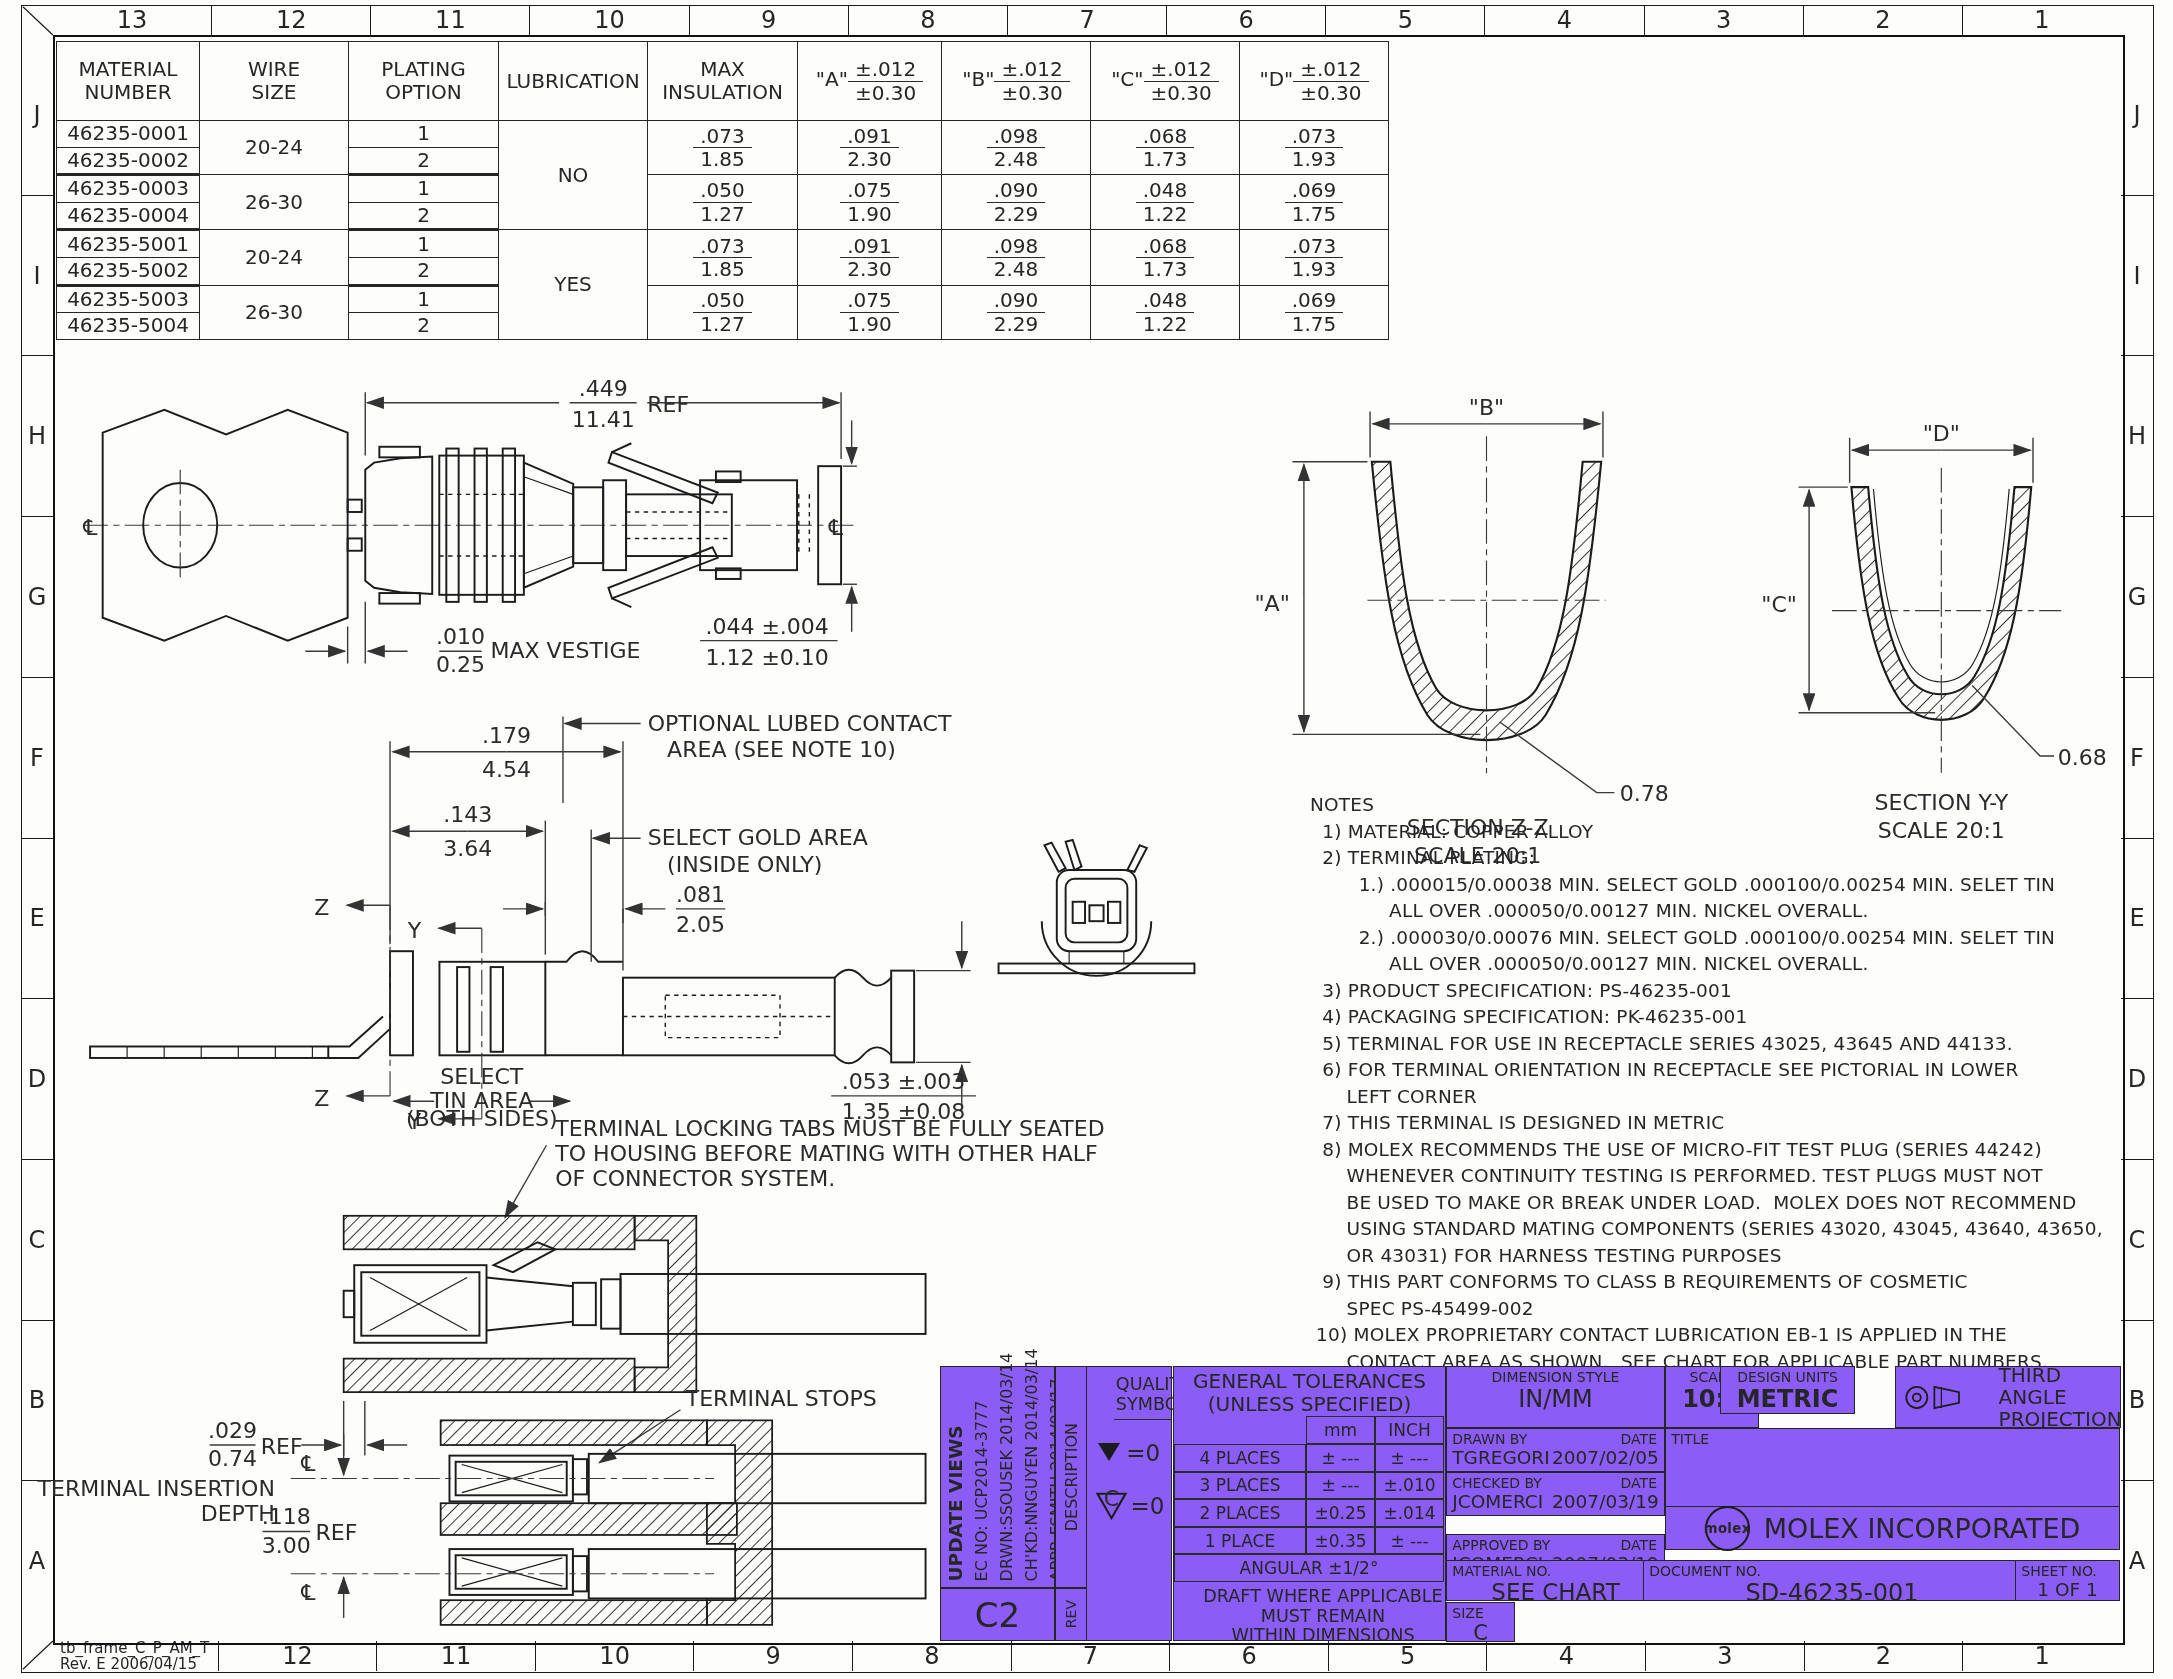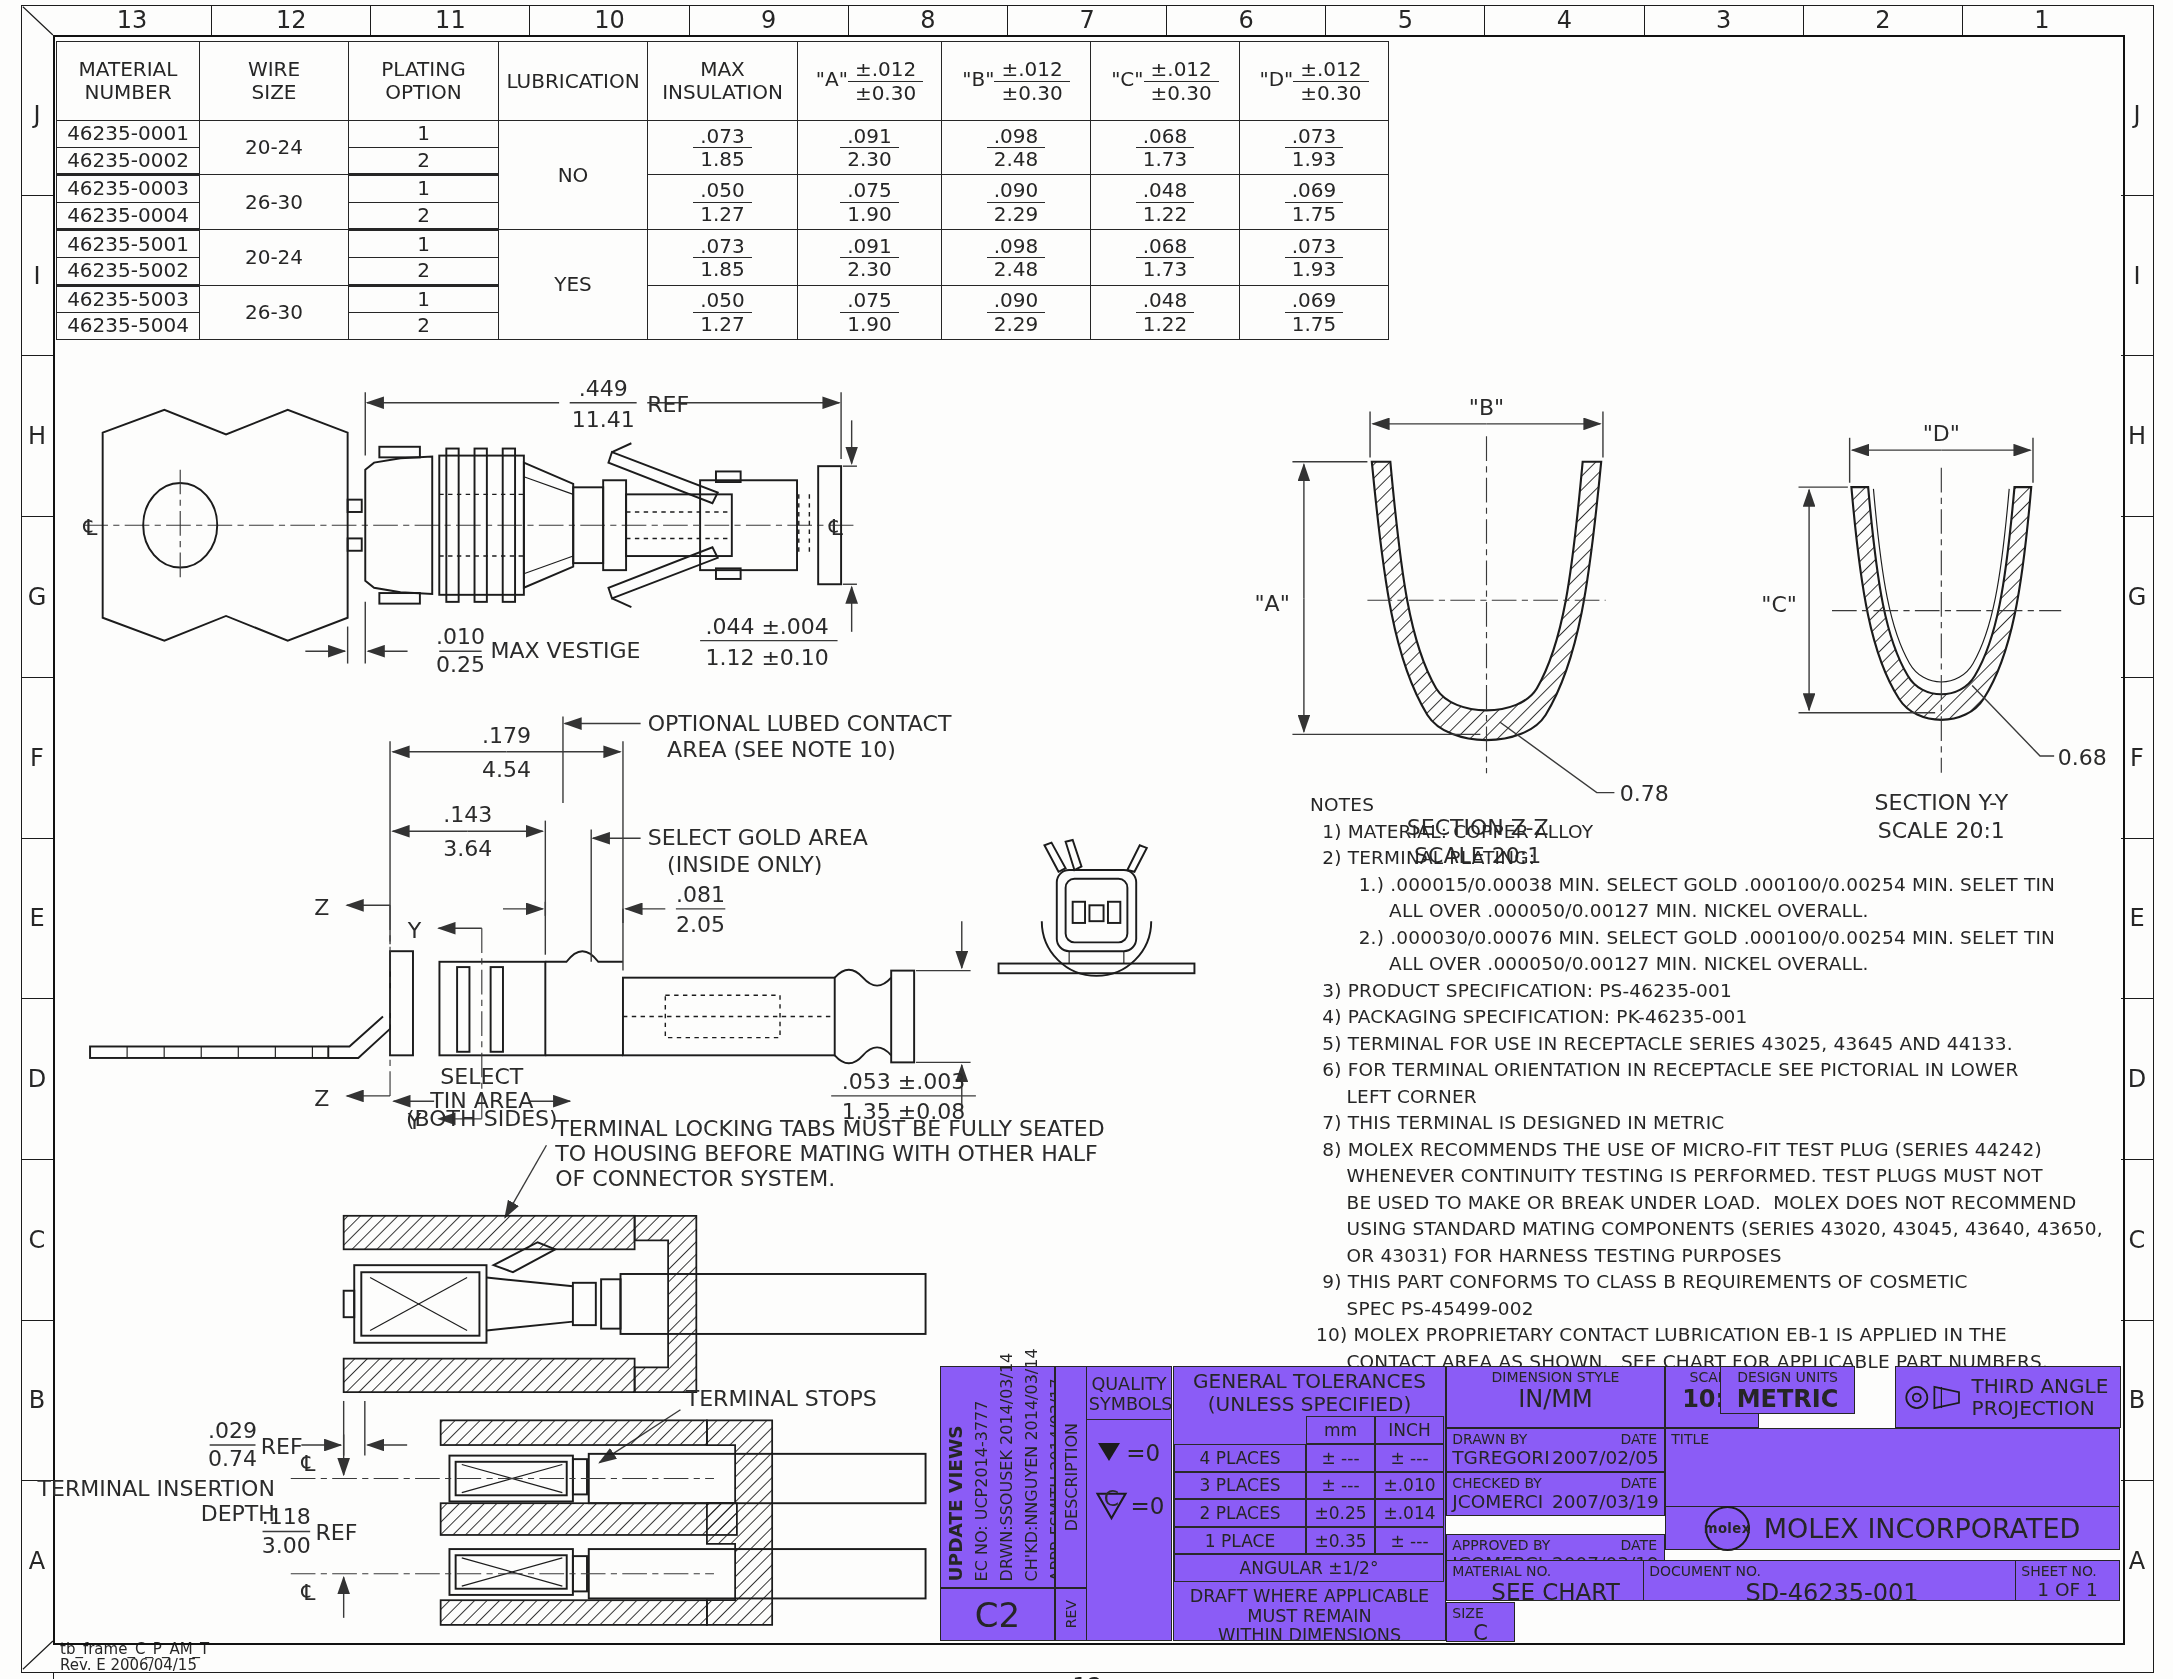--- a/index.html
+++ b/index.html
@@ -4,40 +4,40 @@
 <style>
   html,body{margin:0;padding:0;background:#d8d8d8;}
   .sheet{position:relative;width:2174px;height:1680px;background:#fdfdfc;
          font-family:"DejaVu Sans",sans-serif;color:#262626;overflow:hidden;}
   .abs{position:absolute;}
   
   .outer-border{left:21px;top:5.3px;width:2131px;height:1666px;border:1.8px solid #1c1c1c;}
   .inner-frame{left:53px;top:35px;width:2068px;height:1606px;border:2.6px solid #111;}
   .zone-strip{display:flex;}
   .zone-top{left:53px;top:5.3px;width:2068px;height:30px;}
-  .zone-bottom{left:53px;top:1641px;width:2068px;height:30px;flex-direction:column;}
+  .zone-bottom{left:53px;top:1641px;width:2068px;height:30px;}
   .zone-cell{flex:1;display:flex;align-items:center;justify-content:center;
              font-size:24px;border-left:1.8px solid #1c1c1c;}
   .zone-cell:first-child{border-left:none;}
   .zone-left{left:21px;top:35px;width:32px;height:1606px;display:flex;flex-direction:column;}
   .zone-right{left:2121px;top:35px;width:32px;height:1606px;display:flex;flex-direction:column;}
   .zone-letter{flex:1;display:flex;align-items:center;justify-content:center;
                font-size:24px;border-top:1.8px solid #1c1c1c;}
   .zone-letter:first-child{border-top:none;}
   .stamp{flex-direction:column;align-items:flex-start !important;justify-content:center;
          font-size:15px;line-height:16px;padding-left:7px;white-space:pre;}
   
   table.ptable{position:absolute;left:56px;top:41px;border-collapse:collapse;
                table-layout:fixed;background:#fdfdfc;}
   .ptable th,.ptable td{border:1.8px solid #262626;padding:0;text-align:center;
                font-weight:normal;font-size:20px;line-height:23px;}
   .ptable .ghead th{height:78px;}
   .ptable td{height:25.6px;}
   .ptable tr.gsep td{border-bottom-width:3.5px;}
-  .ml{white-space:pre-line;}
+  .ml{white-space:pre-line;margin-left:27px;}
   .fr{display:inline-block;text-align:center;line-height:1.12;vertical-align:middle;}
   .fr .t{display:block;border-bottom:1.8px solid #2a2a2a;padding:0 7px;}
   .fr .b{display:block;padding:0 7px;}
   
   .notes{left:1310px;top:792px;width:807px;font-size:18.5px;line-height:26.5px;
          white-space:pre;letter-spacing:0.2px;}
   
   svg{position:absolute;overflow:visible;}
   svg text{font-family:"DejaVu Sans",sans-serif;fill:#2b2b2b;font-size:25px;}
   .ln{stroke:#1c1c1c;stroke-width:2.2;fill:none;}

